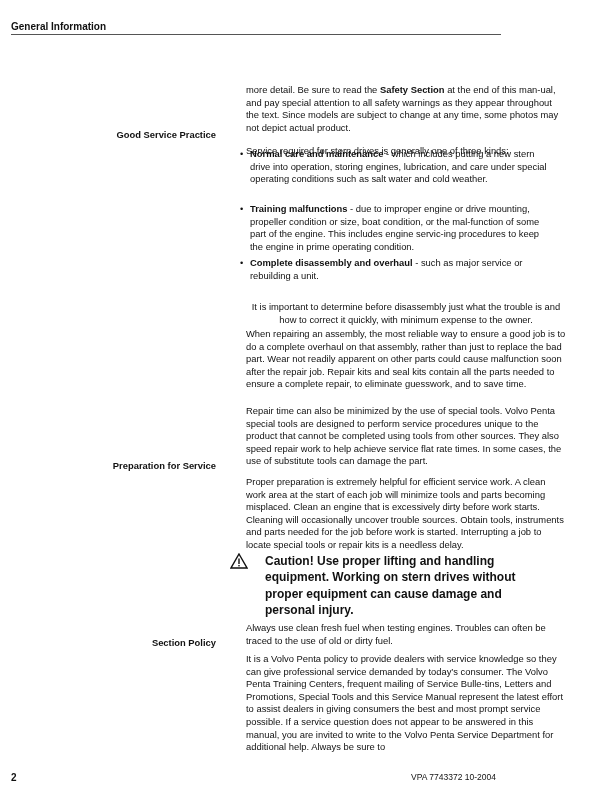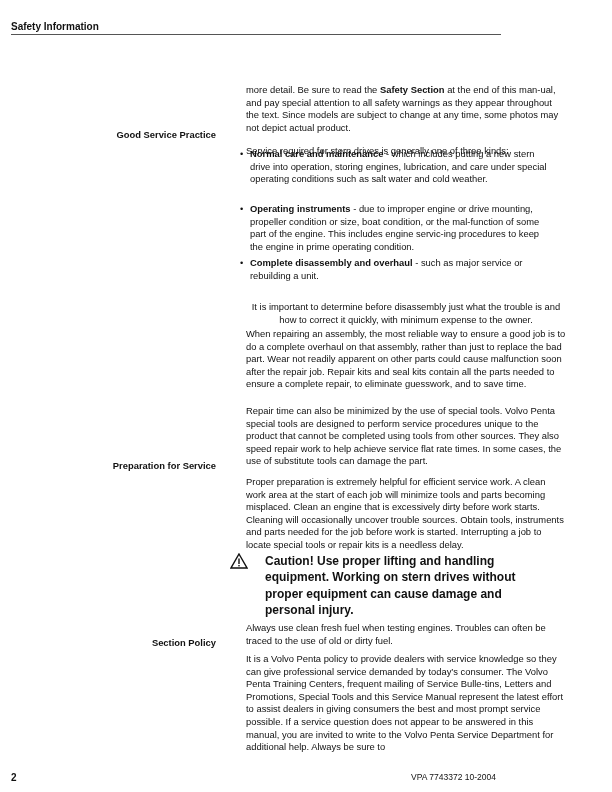--- a/index.html
+++ b/index.html
@@ -14,30 +14,30 @@
   b { font-weight: bold; }
   .caution { position: absolute; left: 230px; top: 553px; width: 320px; }
   .caution-icon { position: absolute; left: 0; top: 0; width: 18px; height: 16px; }
   .caution-text { position: absolute; left: 35px; top: 0; width: 290px; font-size: 12px; font-weight: bold; line-height: 16.3px; }
   .footer-page { position: absolute; left: 11px; top: 772px; font-size: 10px; font-weight: bold; }
   .footer-doc { position: absolute; right: 116px; top: 772px; font-size: 8.5px; margin-left: 13px; }
 </style>
 </head>
 <body>
 
-<div class="header-title">Safety Information</div>
+<div class="header-title">General Information</div>
 <div class="header-rule"></div>
 
 <p class="p" style="top:68px;"><span>more detail. Be sure to read the </span><b>Safety Section</b><span> at the end of this man-ual, and pay special attention to all safety warnings as they appear throughout the text. Since models are subject to change at any time, some photos may not depict actual product.</span></p>
 
 <div class="side" style="top:129px;">Good Service Practice</div>
 <p class="p" style="top:129px;">Service required for stern drives is generally one of three kinds:</p>
 
 <div class="bullet" style="top:148px;"><span class="dot">•</span><b>Normal care and maintenance</b><span> - which includes putting a new stern drive into operation, storing engines, lubrication, and care under special operating conditions such as salt water and cold weather.</span></div>
-<div class="bullet" style="top:203px;"><span class="dot">•</span><b>Operating instruments</b><span> - due to improper engine or drive mounting, propeller condition or size, boat condition, or the mal-function of some part of the engine. This includes engine servic-ing procedures to keep the engine in prime operating condition.</span></div>
+<div class="bullet" style="top:203px;"><span class="dot">•</span><b>Training malfunctions</b><span> - due to improper engine or drive mounting, propeller condition or size, boat condition, or the mal-function of some part of the engine. This includes engine servic-ing procedures to keep the engine in prime operating condition.</span></div>
 <div class="bullet" style="top:257px;"><span class="dot">•</span><b>Complete disassembly and overhaul</b><span> - such as major service or rebuilding a unit.</span></div>
 
 <p class="p" style="top:285px;text-align:center;">It is important to determine before disassembly just what the trouble is and how to correct it quickly, with minimum expense to the owner.</p>
 <p class="p" style="top:312px;">When repairing an assembly, the most reliable way to ensure a good job is to do a complete overhaul on that assembly, rather than just to replace the bad part. Wear not readily apparent on other parts could cause malfunction soon after the repair job. Repair kits and seal kits contain all the parts needed to ensure a complete repair, to eliminate guesswork, and to save time.</p>
 <p class="p" style="top:389px;">Repair time can also be minimized by the use of special tools. Volvo Penta special tools are designed to perform service procedures unique to the product that cannot be completed using tools from other sources. They also speed repair work to help achieve service flat rate times. In some cases, the use of substitute tools can damage the part.</p>
 
 <div class="side" style="top:460px;">Preparation for Service</div>
 <p class="p" style="top:460px;">Proper preparation is extremely helpful for efficient service work. A clean work area at the start of each job will minimize tools and parts becoming misplaced. Clean an engine that is excessively dirty before work starts. Cleaning will occasionally uncover trouble sources. Obtain tools, instruments and parts needed for the job before work is started. Interrupting a job to locate special tools or repair kits is a needless delay.</p>
 
 <div class="caution">

